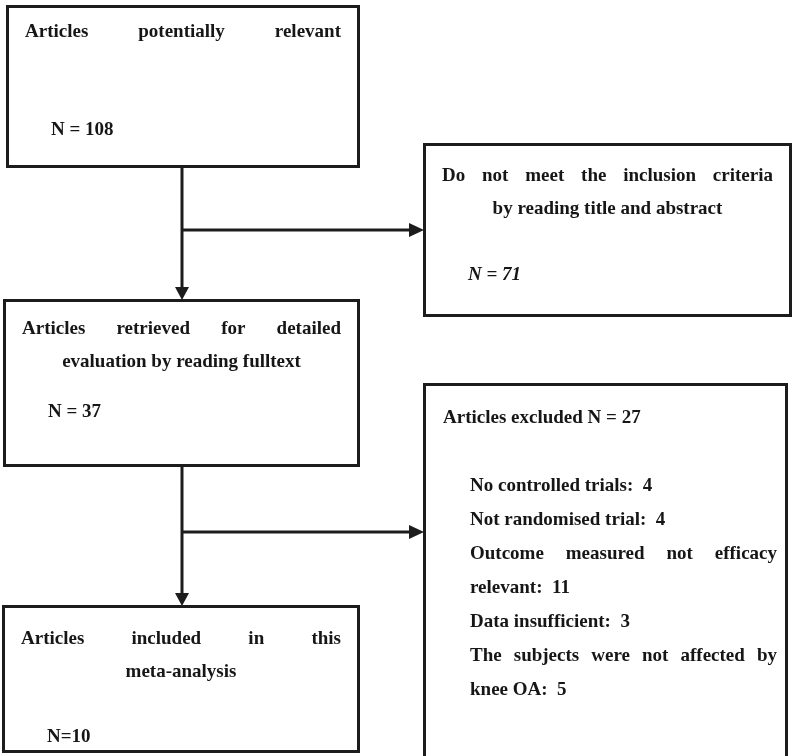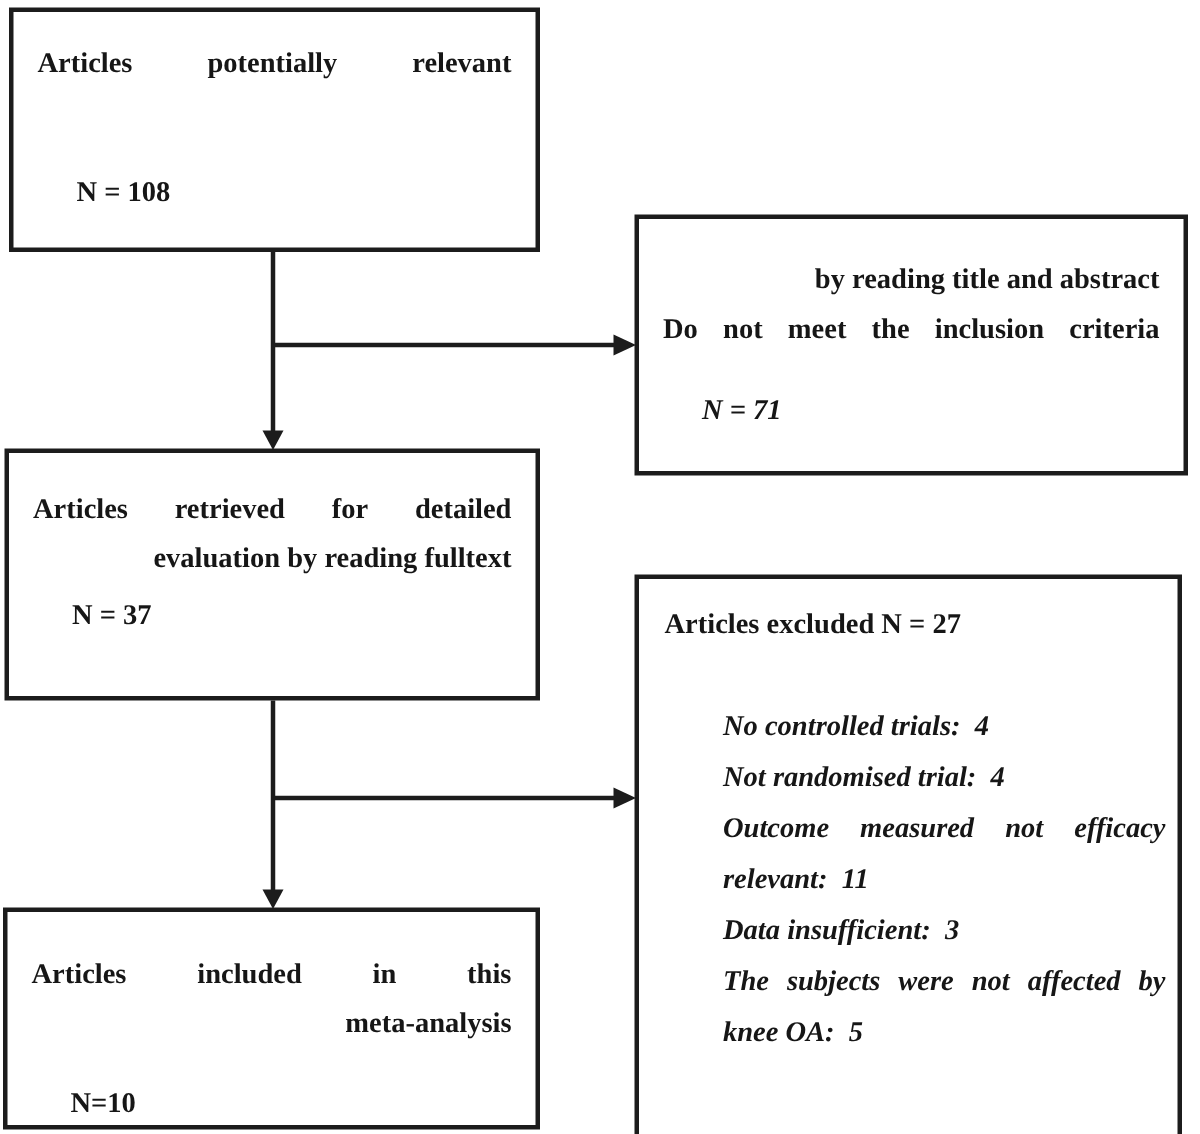--- a/index.html
+++ b/index.html
@@ -20,38 +20,36 @@
   }
   .box {
     position: absolute;
     border: 3px solid #1c1c1c;
     background: #ffffff;
     box-sizing: border-box;
   }
   .para {
     position: absolute;
     line-height: 33px;
-    text-align: right;
-    margin-top: 12px;
+    text-align: center;
   }
   [data-justify="true"] {
     display: flex;
     justify-content: space-between;
   }
   .nline {
     position: absolute;
     line-height: 33px;
     white-space: nowrap;
   }
   .reasons {
     position: absolute;
-    left: 56px;
+    left: 44px;
     right: 8px;
     top: 82px;
-    font-style: italic;
   }
   .reason {
     line-height: 34px;
     text-align: justify;
   }
   .arrows {
     position: absolute;
     left: 0;
     top: 0;
     pointer-events: none;
@@ -68,29 +66,29 @@
           <span>Articles</span>
           <span>potentially</span>
           <span>relevant</span>
         </div>
     </div>
     <div class="nline" style="left:42px; top:104px;">N = 108</div>
   </div>
 
   <div class="box" style="left:423px; top:143px; width:369px; height:174px;">
     <div class="para" style="left:16px; right:16px; top:12px;">
-      <div>by reading title and abstract</div>
       <div data-justify="true">
           <span>Do</span>
           <span>not</span>
           <span>meet</span>
           <span>the</span>
           <span>inclusion</span>
           <span>criteria</span>
         </div>
+      <div>by reading title and abstract</div>
     </div>
     <div class="nline" style="left:42px; top:111px;font-style:italic;">N = 71</div>
   </div>
 
   <div class="box" style="left:3px; top:299px; width:357px; height:168px;">
     <div class="para" style="left:16px; right:16px; top:9px;">
       <div data-justify="true">
           <span>Articles</span>
           <span>retrieved</span>
           <span>for</span>

